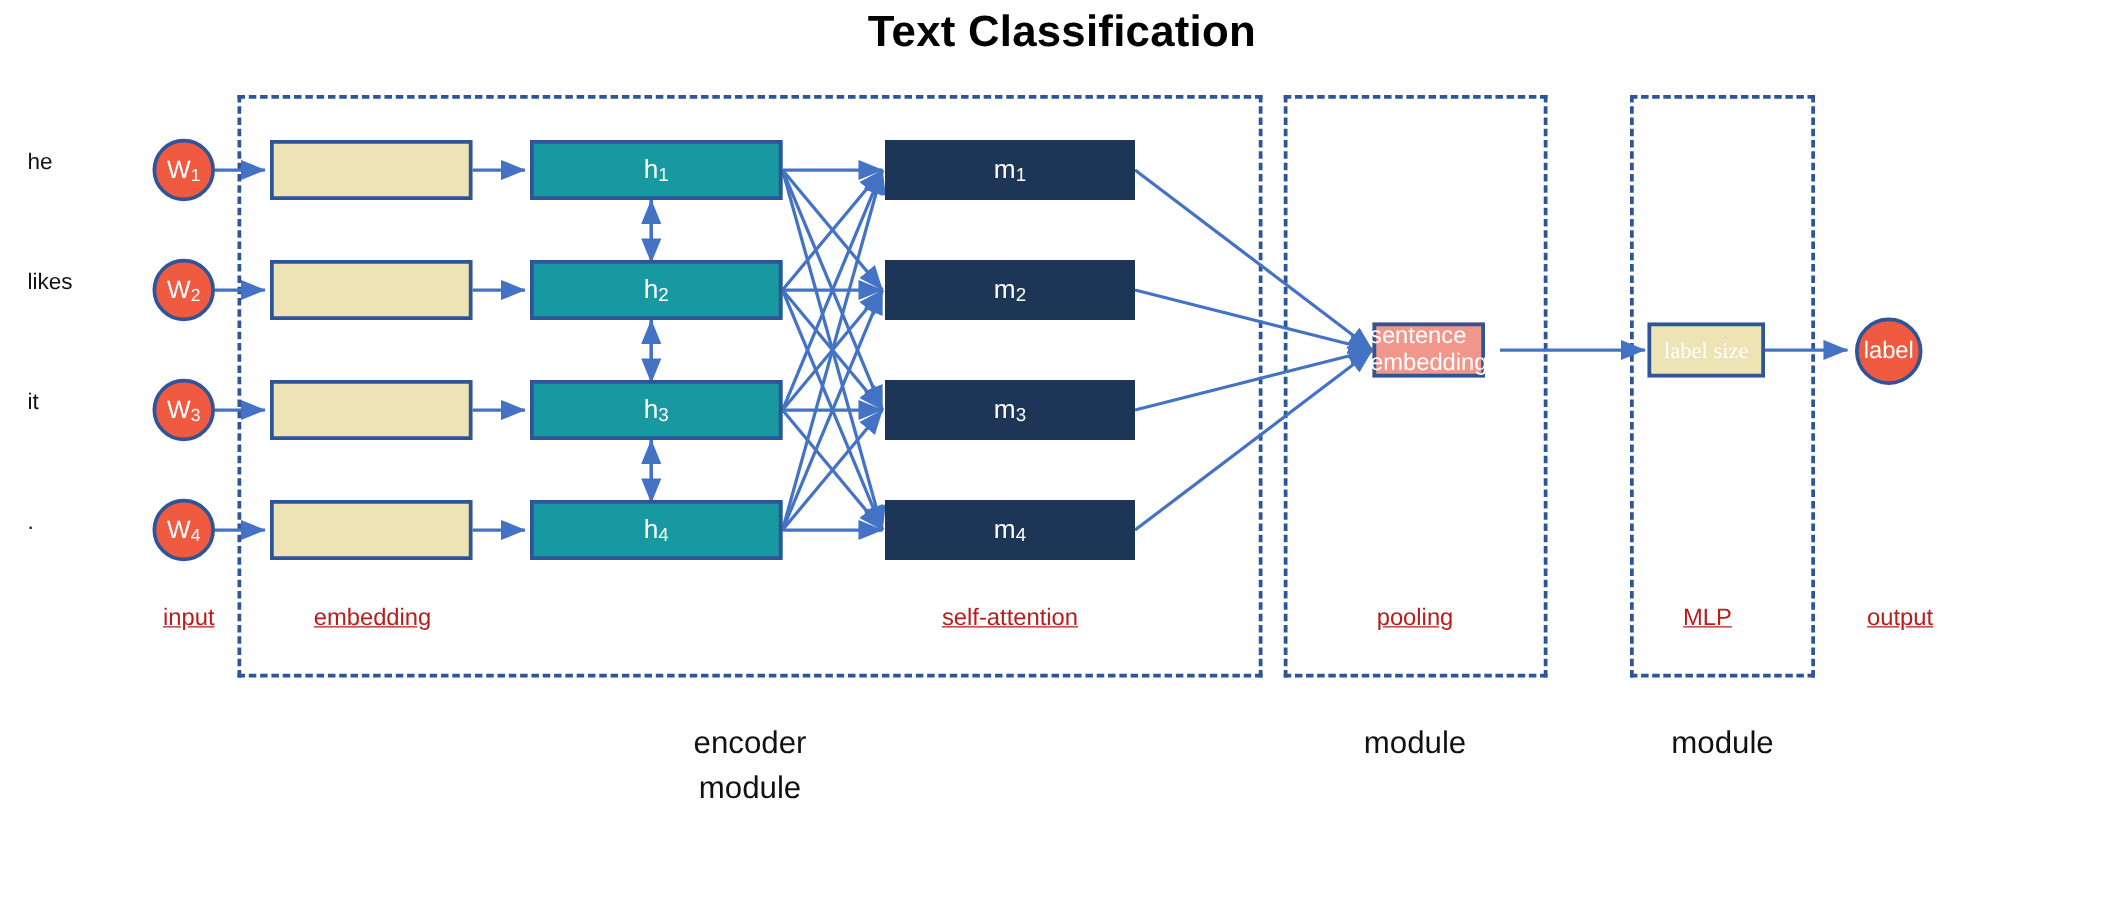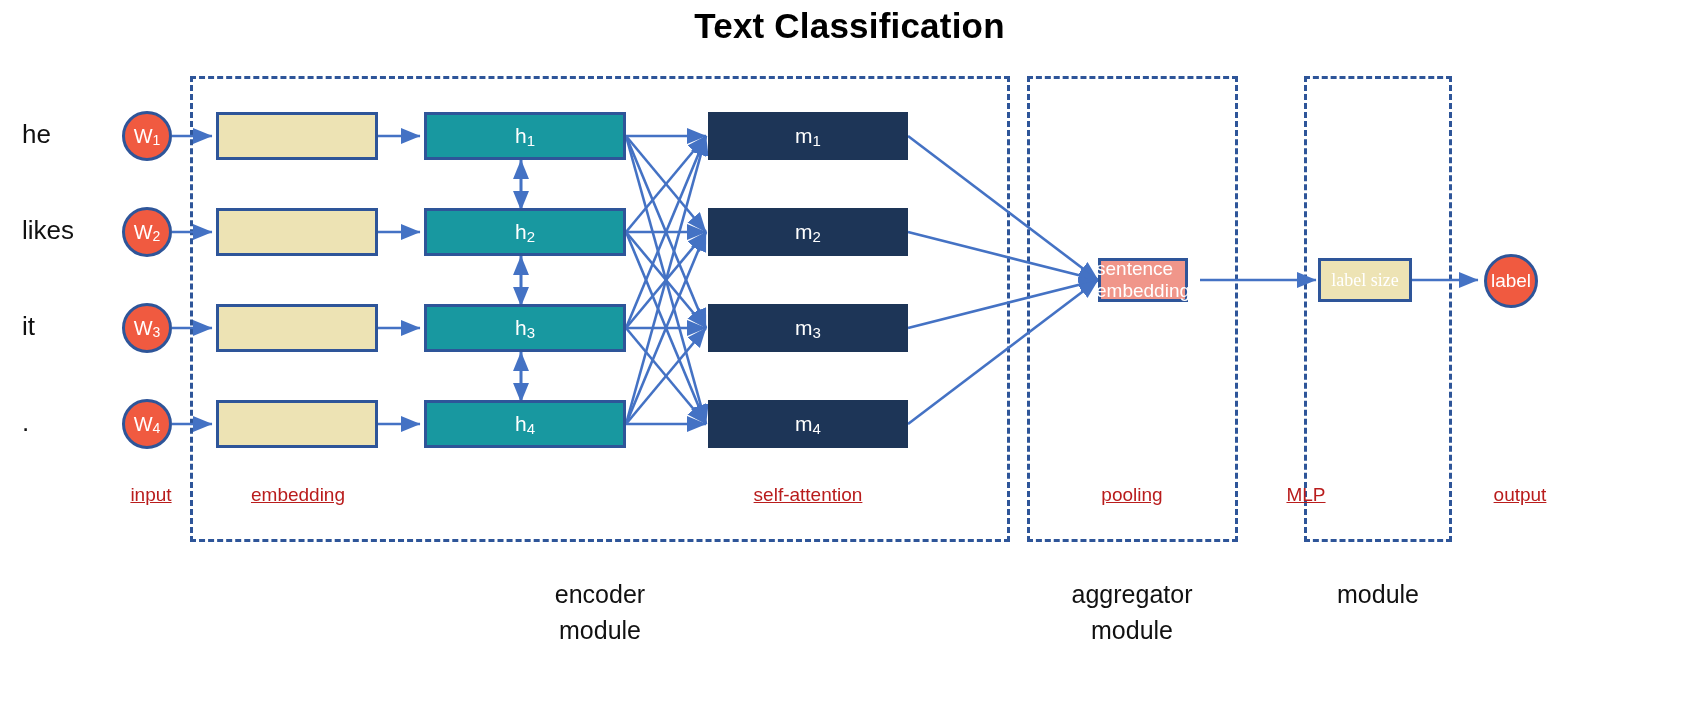--- a/index.html
+++ b/index.html
@@ -7,21 +7,21 @@
   #stage{position:relative;width:1699px;height:722px;}
   .abs{position:absolute;}
 
   #title{
     left:0;top:6px;width:1699px;text-align:center;
     font-size:35px;font-weight:bold;letter-spacing:0.2px;
   }
 
   
   .word{
-    font-size:26px;color:#111;text-align:center;
+    font-size:18px;color:#111;text-align:center;
     white-space:nowrap;
   }
 
   
   .circle{
     border-radius:50%;
     background:#F05A40;
     border:3px solid #2E5599;
     color:#ffffff;
     display:flex;align-items:center;justify-content:center;
@@ -193,28 +193,27 @@
   <div class="abs node pool" style="left:1098px;top:258px;width:90px;height:44px;">sentence embedding</div>
 
   <div class="abs node mlp" style="left:1318px;top:258px;width:94px;height:44px;">label size</div>
 
   <div class="abs circle label-circle" style="left:1484px;top:254px;width:54px;height:54px;">label</div>
 
   <div class="abs colcap" style="left:96px;top:484px;width:110px;">input</div>
   <div class="abs colcap" style="left:222px;top:484px;width:152px;">embedding</div>
   <div class="abs colcap" style="left:706px;top:484px;width:204px;">self-attention</div>
   <div class="abs colcap" style="left:1030px;top:484px;width:204px;">pooling</div>
-  <div class="abs colcap" style="left:1236px;top:484px;width:140px;">MLP</div>
+  <div class="abs colcap" style="left:1296px;top:484px;width:140px;">MLP</div>
   <div class="abs colcap" style="left:1462px;top:484px;width:116px;">output</div>
 
   <div class="abs modcap" style="left:470px;top:576px;width:260px;">
     <div>encoder</div>
     <div>module</div>
   </div>
   <div class="abs modcap" style="left:1002px;top:576px;width:260px;">
-    <div>aggregator</div>
     <div>module</div>
   </div>
   <div class="abs modcap" style="left:1248px;top:576px;width:260px;">
     <div>module</div>
   </div>
 
 </div>
 
 </body></html>

